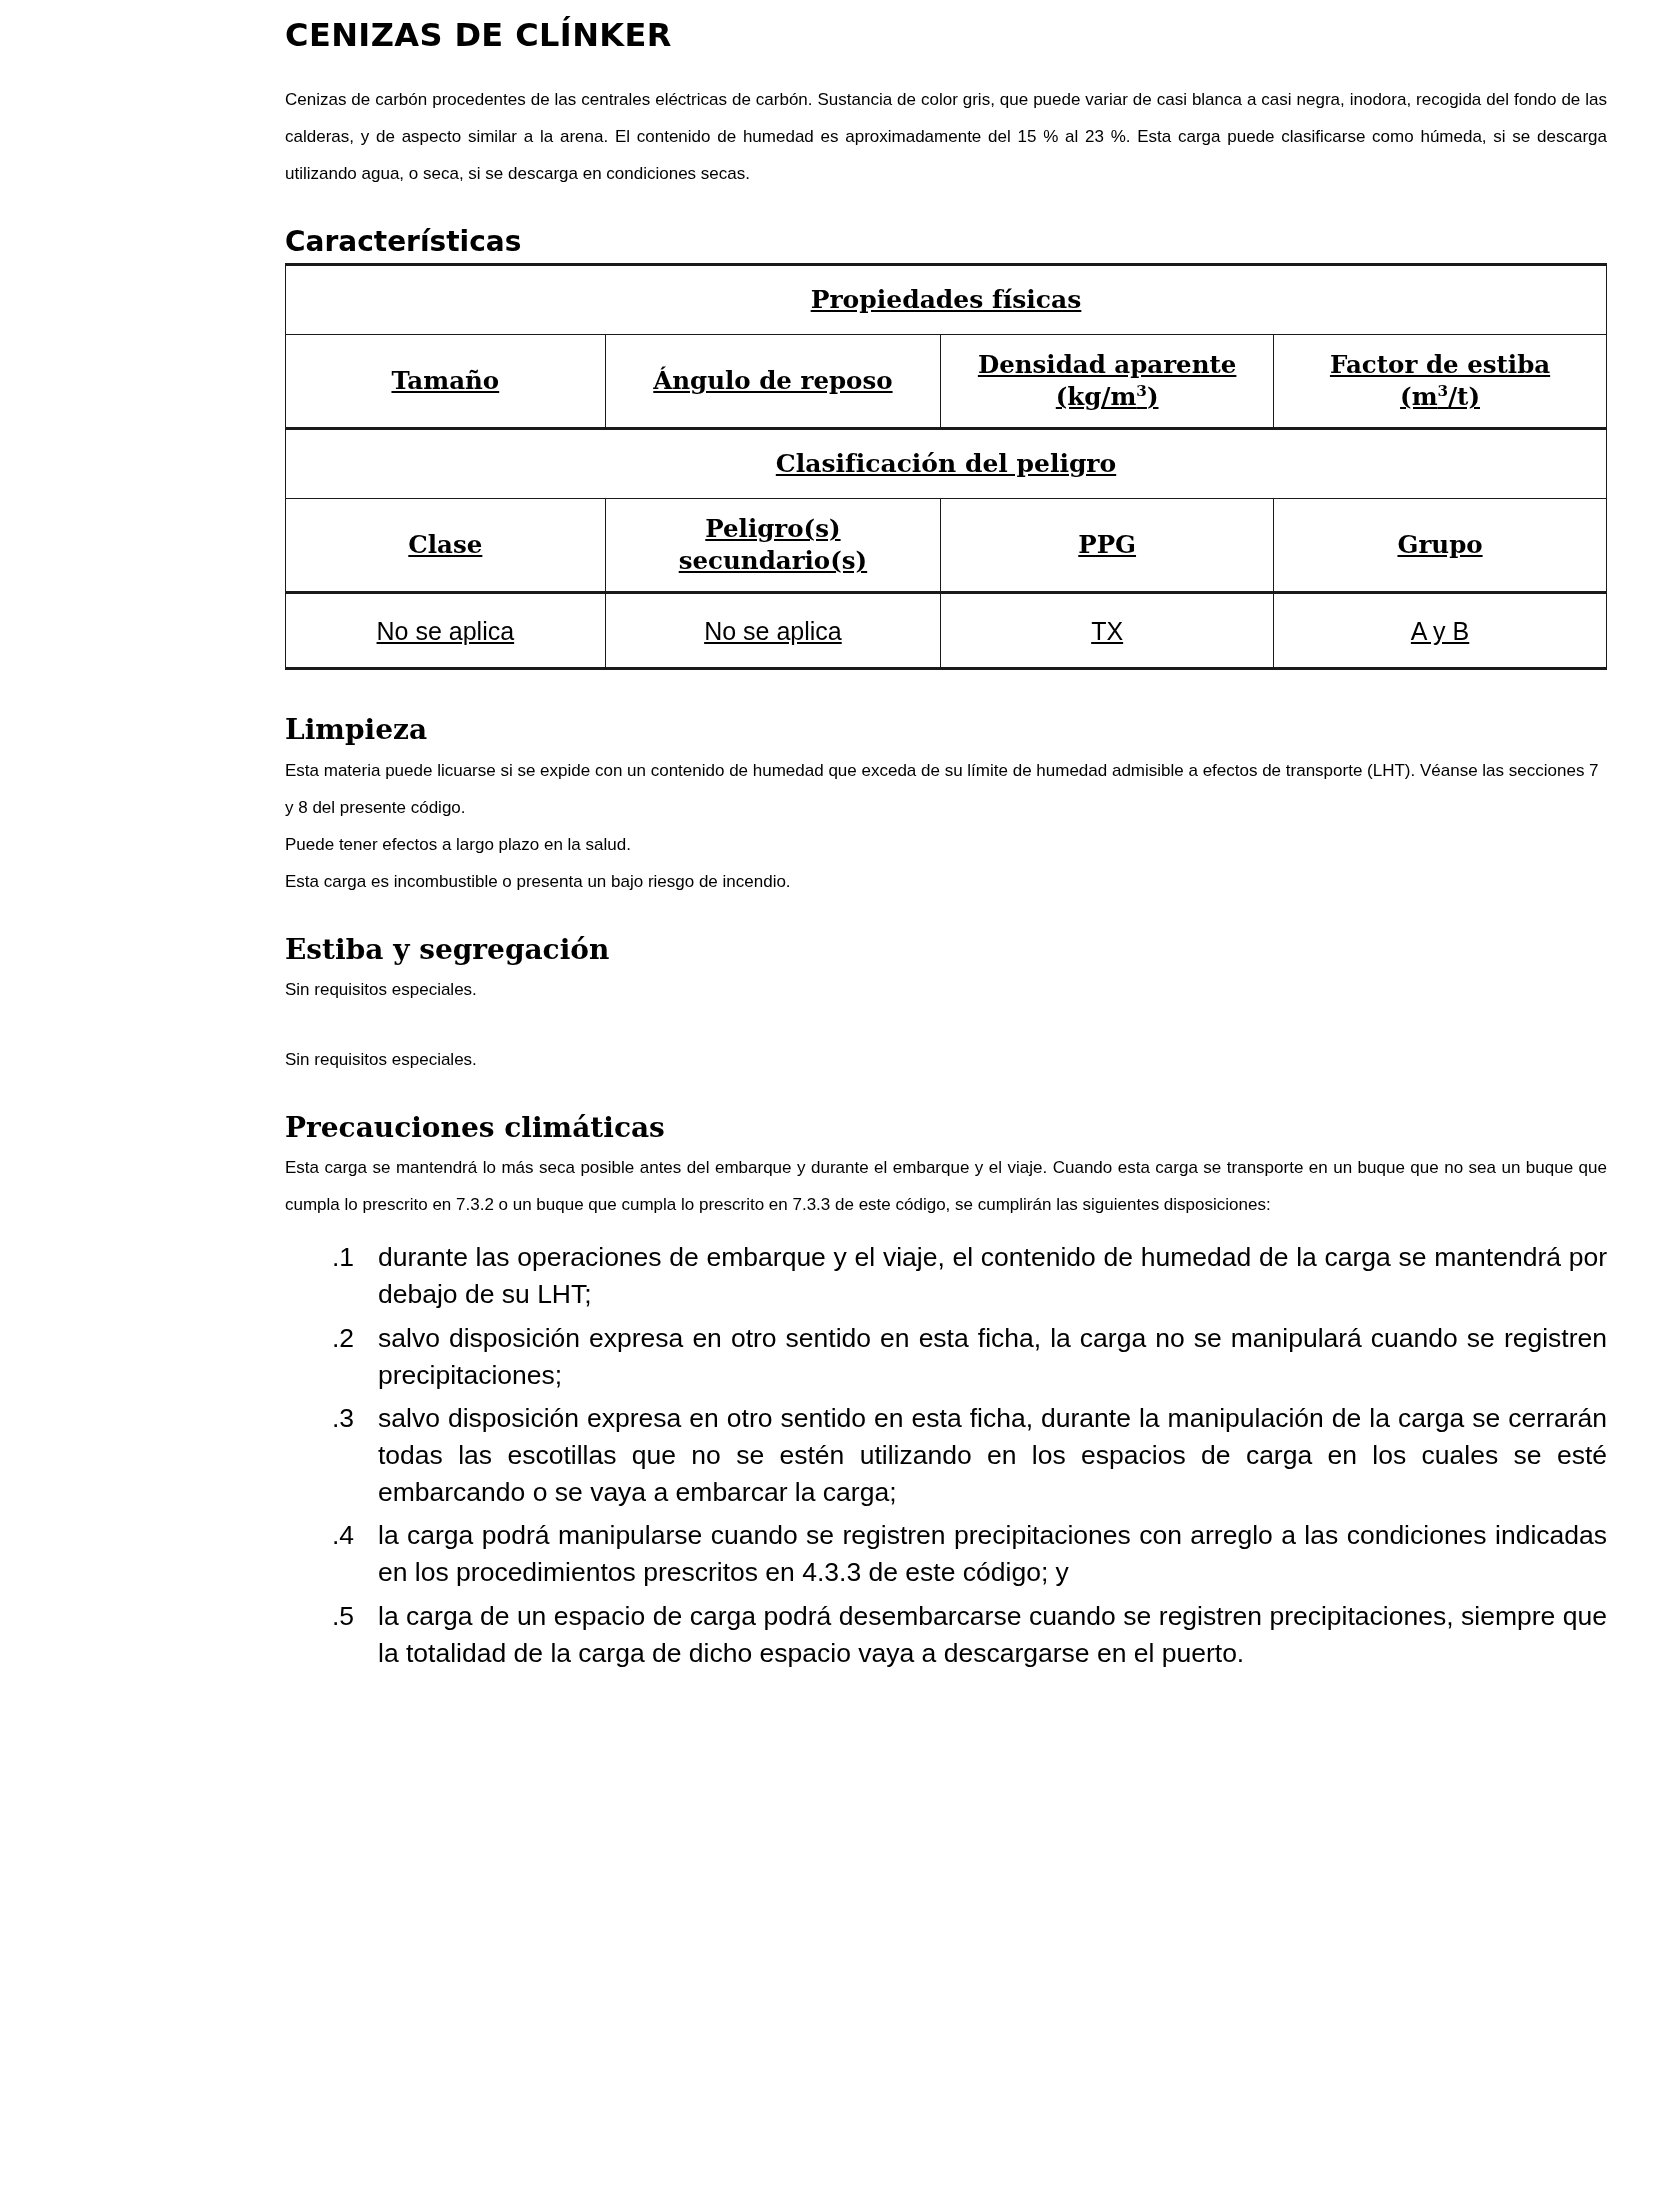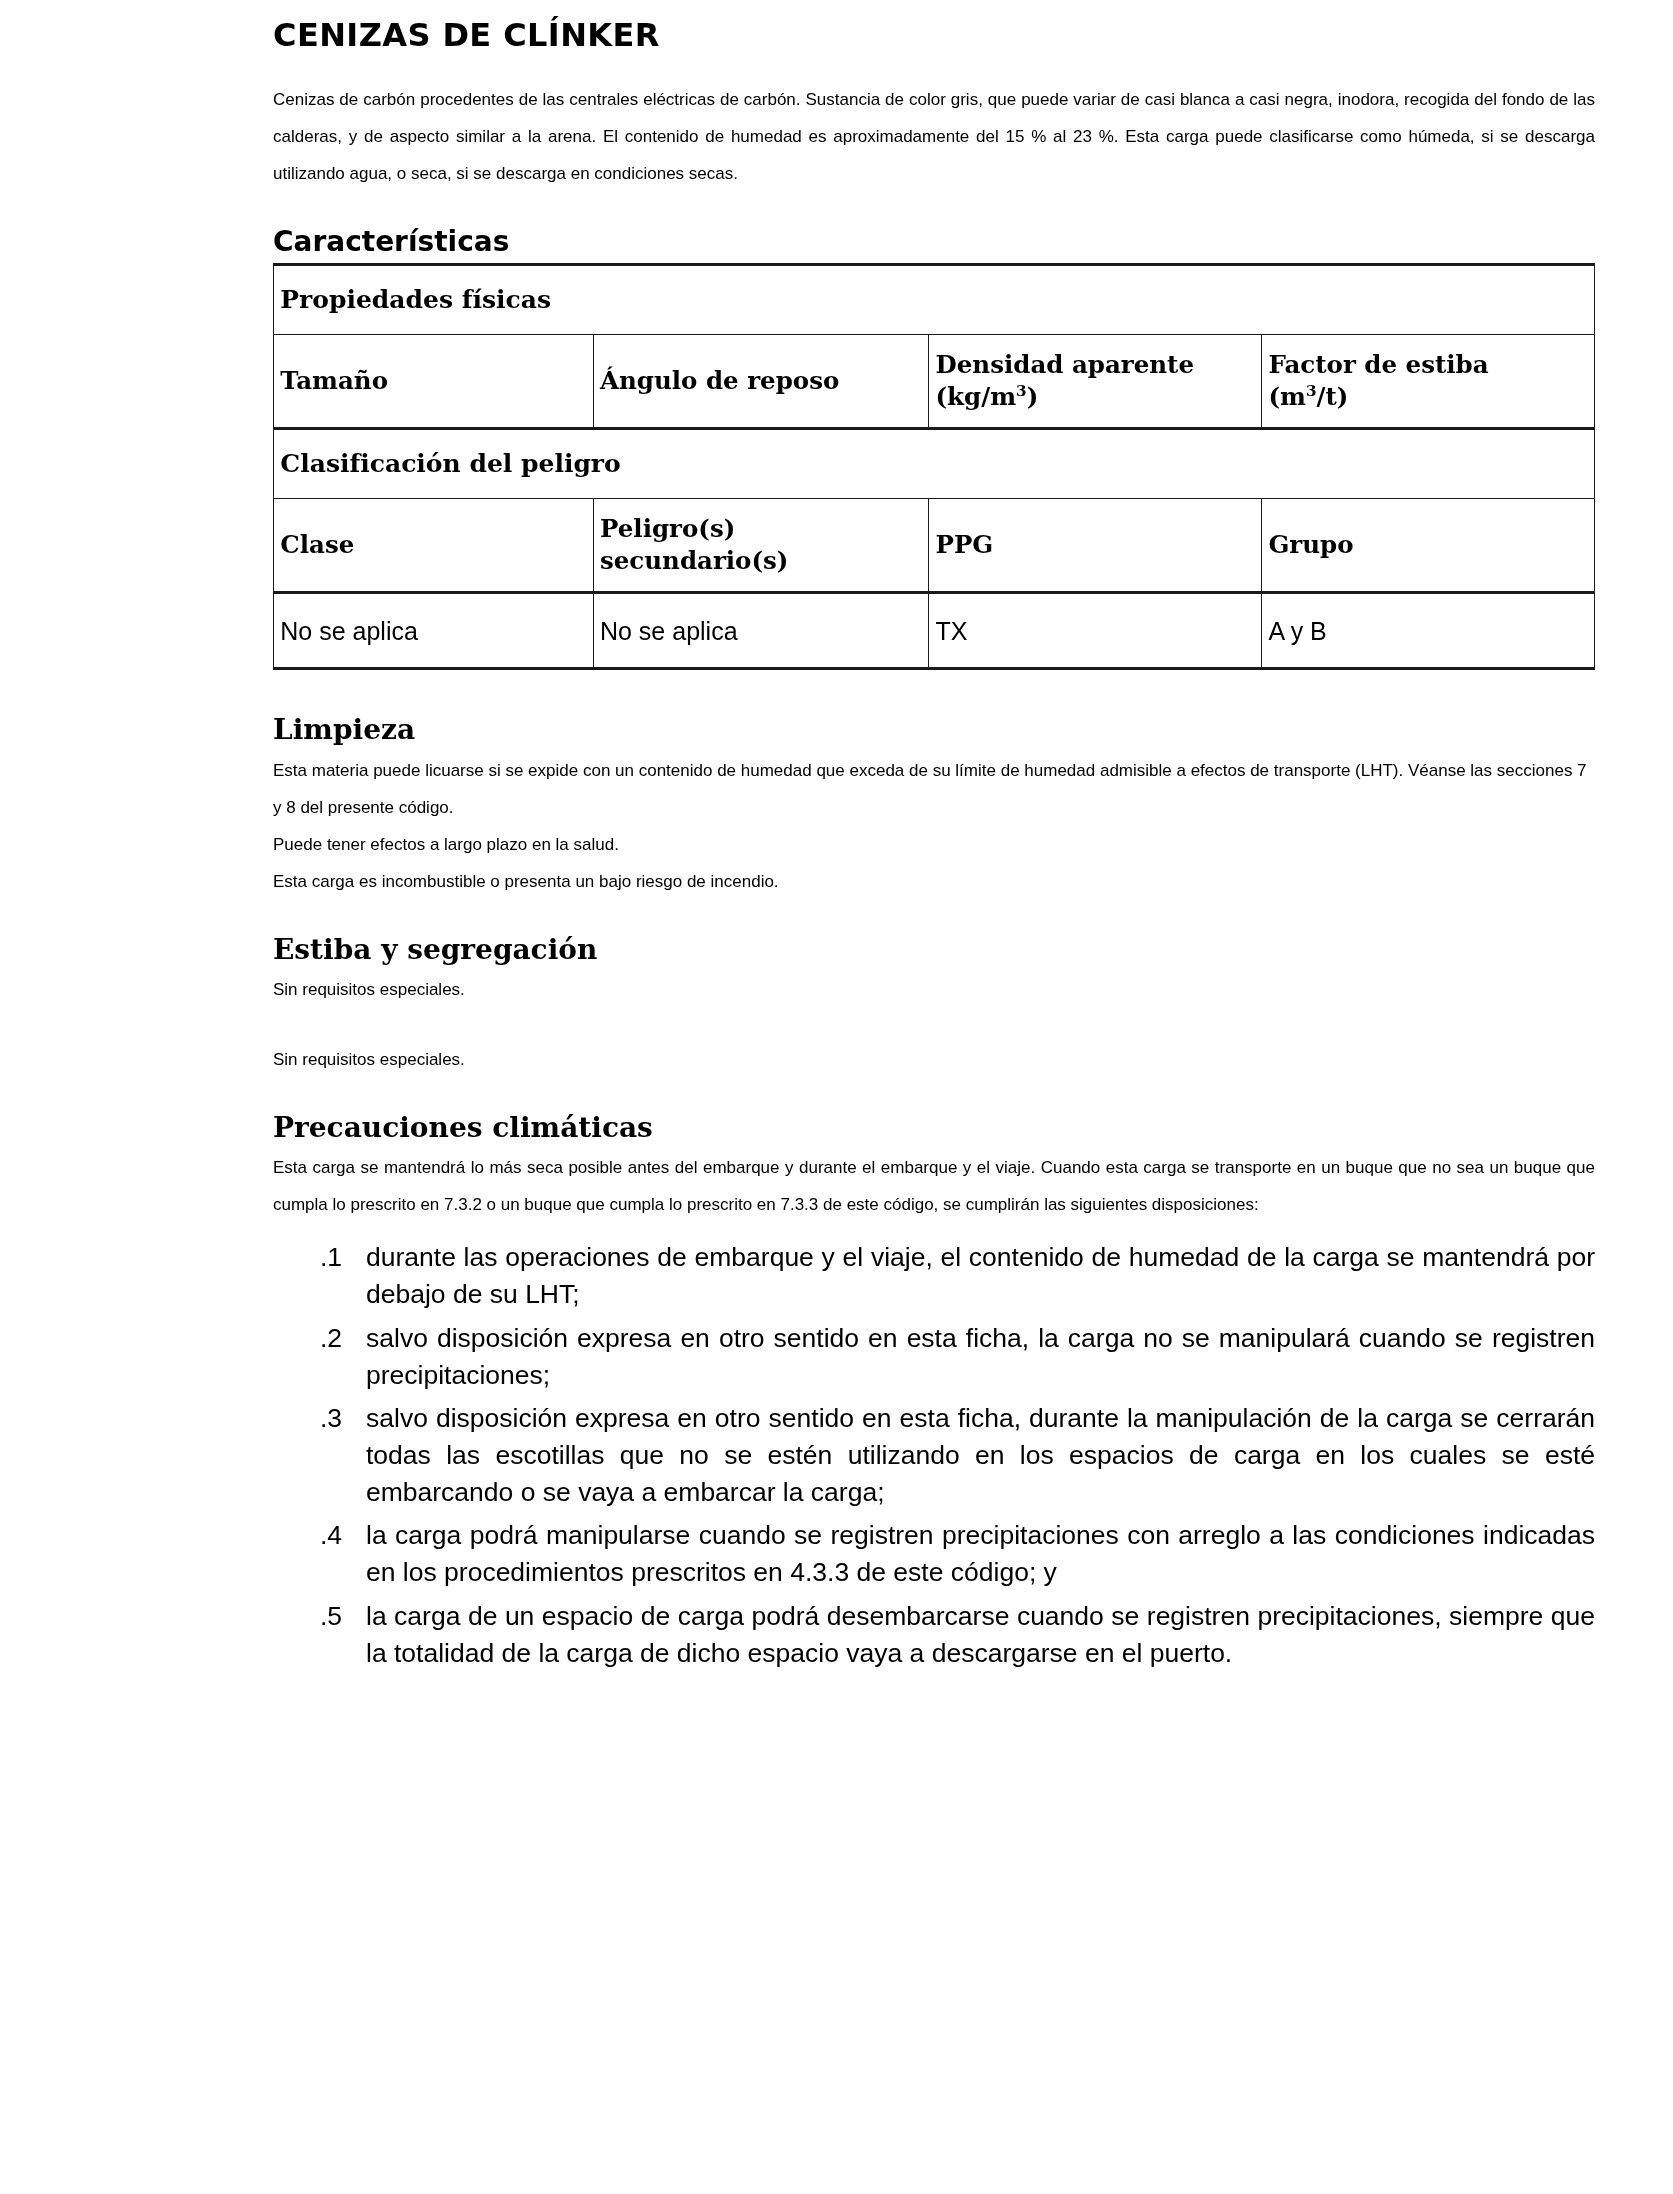--- a/index.html
+++ b/index.html
@@ -14,20 +14,21 @@
     font-family: "Liberation Sans", sans-serif;
     color: #000000;
     -webkit-font-smoothing: antialiased;
   }
   .page {
     position: relative;
     width: 1407px;
     height: 2194px;
     box-sizing: border-box;
     padding: 17.4px 134px 0 273px;
+    margin-left: 12px;
   }
   .content {
     width: 1322px;
     margin-left: 0;
   }
 
   
   .doc-title {
     font-family: "DejaVu Sans", sans-serif;
     font-weight: bold;
@@ -69,25 +70,26 @@
     table-layout: fixed;
     margin: 0;
   }
   table.char-table col.c1 { width: 24.2%; }
   table.char-table col.c2 { width: 25.4%; }
   table.char-table col.c3 { width: 25.2%; }
   table.char-table col.c4 { width: 25.2%; }
 
   table.char-table td {
     border: 1.6px solid #1a1a1a;
-    text-align: left;
+    text-align: center;
     vertical-align: middle;
     padding: 8px 6.3px;
     font-size: 25px;
     line-height: 32px;
+    text-decoration: underline;
   }
   table.char-table td.head {
     font-family: "DejaVu Serif", serif;
     font-weight: bold;
     font-size: 24.5px;
     line-height: 32px;
   }
   table.char-table td.banner {
     font-family: "DejaVu Serif", serif;
     font-weight: bold;

